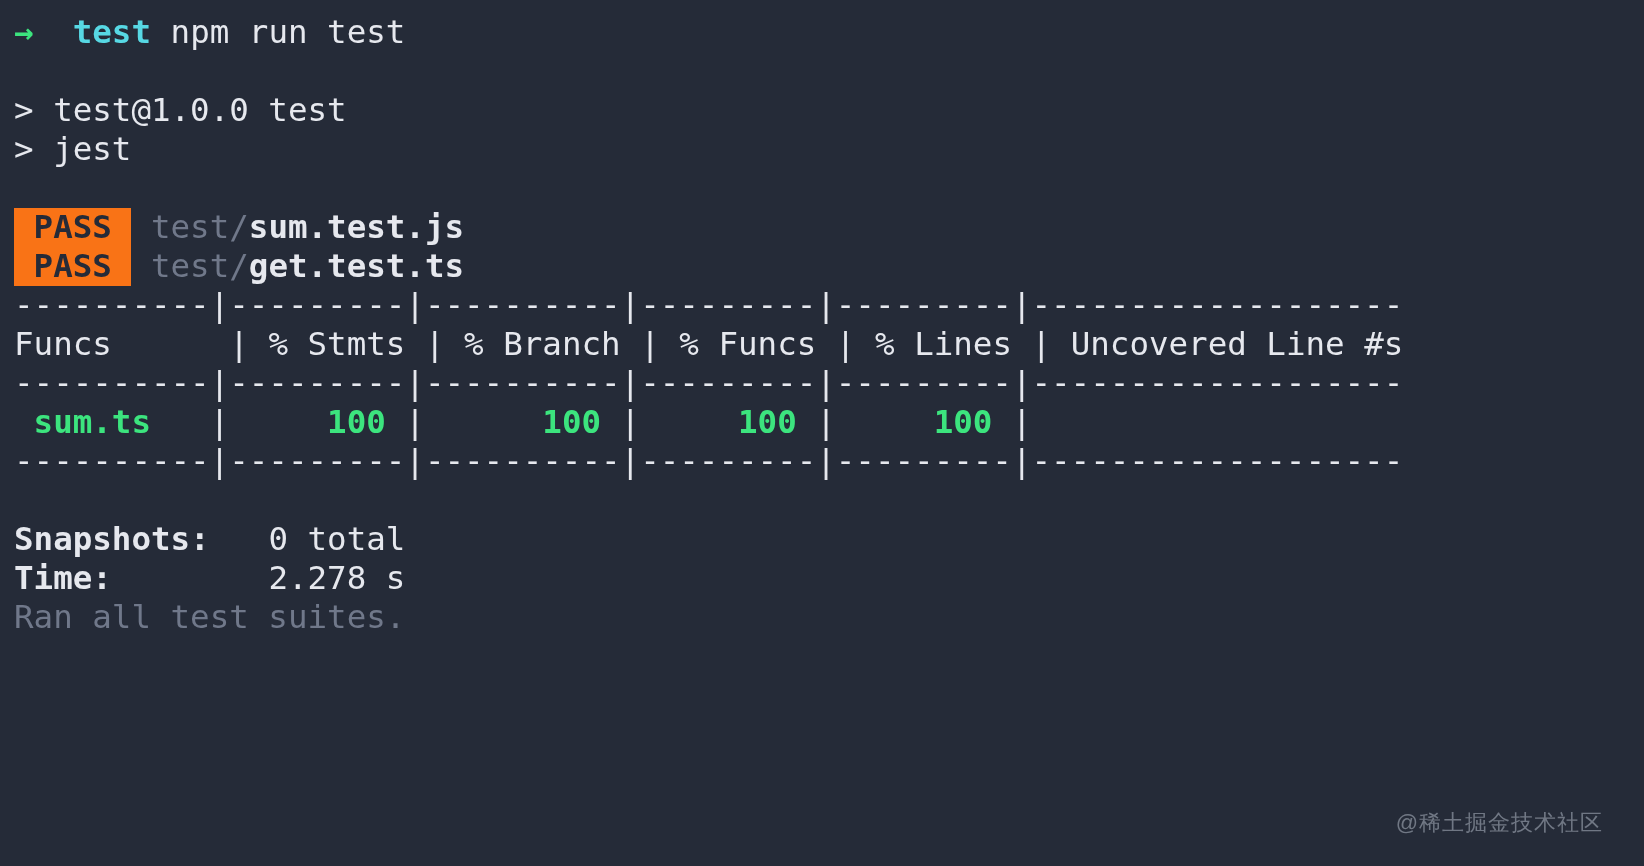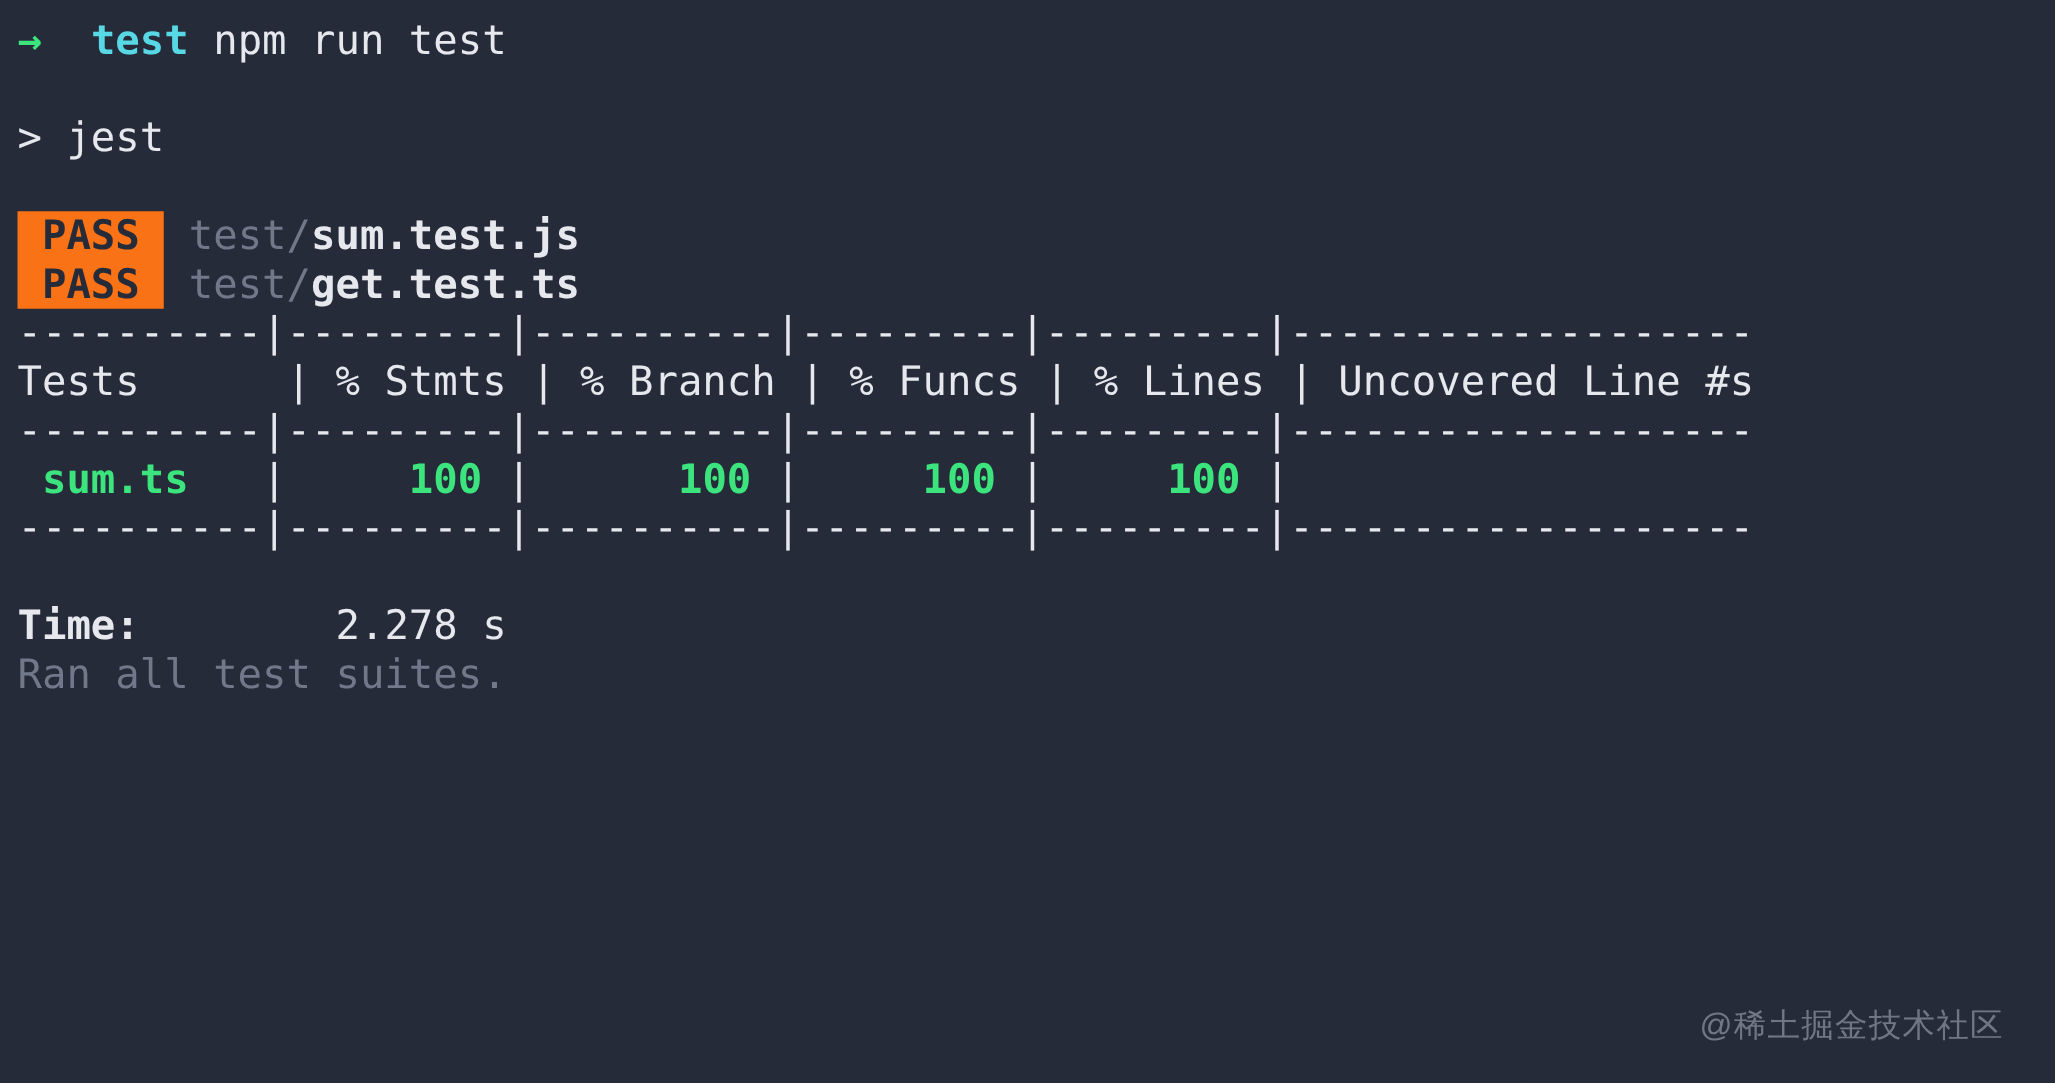--- a/index.html
+++ b/index.html
@@ -24,58 +24,60 @@
     background:#f97316;color:#252b38;font-weight:bold;
     display:inline-block;height:39px;line-height:39px;
   }
   .cursor{
     display:inline-block;width:19px;height:36px;
     background:#e9e7e0;vertical-align:bottom;margin-bottom:1px;
   }
   .watermark{
     position:absolute;right:22px;bottom:28px;
     font-family:"Liberation Sans",sans-serif;
-    font-size:26px;color:rgba(188,195,207,0.5);
+    font-size:22px;color:rgba(188,195,207,0.5);
     letter-spacing:1px;white-space:nowrap;
   }
 </style>
 </head>
 <body>
 
 <div class="screen">
 
   <div class="line"><span class="green b">→</span><span class="fg">  </span><span class="cyan b">test</span><span class="fg"> npm run test</span></div>
 
   <div class="line"></div>
 
+  <div class="line"><span class="fg">&gt; test@1.0.0 test</span></div>
 
   <div class="line"><span class="fg">&gt; jest</span></div>
 
   <div class="line"></div>
 
   <div class="line"><span class="badge"> PASS </span><span class="fg"> </span><span class="gray">test/</span><span class="fg b">sum.test.js</span></div>
 
   <div class="line"><span class="badge"> PASS </span><span class="fg"> </span><span class="gray">test/</span><span class="fg b">get.test.ts</span></div>
 
   <div class="line"><span class="fg">----------|---------|----------|---------|---------|-------------------</span></div>
 
-  <div class="line"><span class="fg">Tests      </span><span class="fg">|</span><span class="fg"> % Stmts </span><span class="fg">|</span><span class="fg"> % Branch </span><span class="fg">|</span><span class="fg"> % Funcs </span><span class="fg">|</span><span class="fg"> % Lines </span><span class="fg">|</span><span class="fg"> Uncovered Line #s </span></div>
+  <div class="line"><span class="fg">Funcs      </span><span class="fg">|</span><span class="fg"> % Stmts </span><span class="fg">|</span><span class="fg"> % Branch </span><span class="fg">|</span><span class="fg"> % Funcs </span><span class="fg">|</span><span class="fg"> % Lines </span><span class="fg">|</span><span class="fg"> Uncovered Line #s </span></div>
 
   <div class="line"><span class="fg">----------|---------|----------|---------|---------|-------------------</span></div>
 
 
 
   <div class="line"><span class="green b"> sum.ts   </span><span class="fg">|</span><span class="green b">     100 </span><span class="fg">|</span><span class="green b">      100 </span><span class="fg">|</span><span class="green b">     100 </span><span class="fg">|</span><span class="green b">     100 </span><span class="fg">|</span><span class="fg"></span></div>
 
   <div class="line"><span class="fg">----------|---------|----------|---------|---------|-------------------</span></div>
 
   <div class="line"></div>
 
 
 
+  <div class="line"><span class="fg b">Snapshots:   </span><span class="fg">0 total</span></div>
 
   <div class="line"><span class="fg b">Time:        </span><span class="fg">2.278 s</span></div>
 
   <div class="line"><span class="gray">Ran all test suites.</span></div>
 
 
   <div class="watermark">@稀土掘金技术社区</div>
 
 </div>
 

